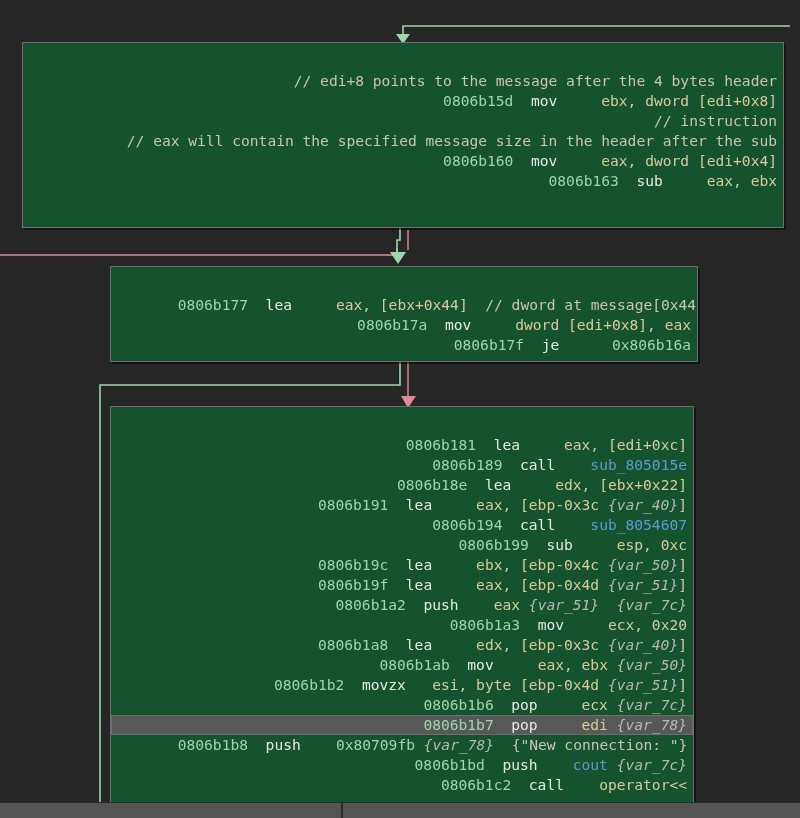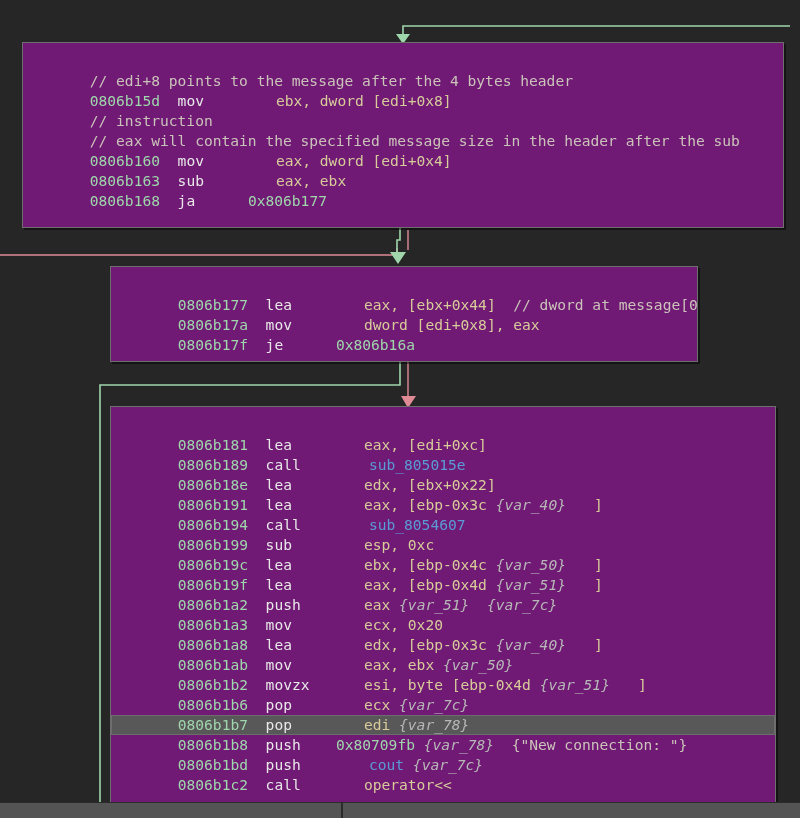--- a/index.html
+++ b/index.html
@@ -27,49 +27,50 @@
     position: absolute;
     left: 0; top: 0;
     width: 800px;
     height: 818px;
     pointer-events: none;
   }
 
   
   .block {
     position: absolute;
-    background: #701a75;
+    background: #14532d;
     border: 1px solid #6e6e6e;
     box-shadow: 2px 2px 0 rgba(0,0,0,0.45);
     box-sizing: border-box;
     padding: 8px 0 8px 0;
     overflow: hidden;
+    text-align: right;
   }
 
   .row {
     display: block;
     white-space: pre;
     font-size: 14.6px;
     line-height: 20px;
     height: 20px;
     padding: 0 6px 0 14px;
     box-sizing: border-box;
   }
   .row.sel {
     background: #585858;
     outline: 1px solid #6d6d6d;
     outline-offset: -1px;
   }
 
   
   .addr    { color: #9fd6ab; }
   .mnem    { color: #e8e8e8; }
-  .reg     { color: #d8cb9a; margin-left: 28px; }
+  .reg     { color: #d8cb9a; }
   .cmt     { color: #cbc3b9; }
-  .fn      { color: #5b9bd5; margin-left: 33px; }
+  .fn      { color: #5b9bd5; }
   .var     { color: #b7b7b7; font-style: italic; }
   .str     { color: #cbc3b9; }
 
   
   #bottombar {
     position: absolute;
     left: 0;
     bottom: 0;
     width: 800px;
     height: 16px;
@@ -126,38 +127,35 @@
     </div>
     <div class="row">
       <span class="cmt">// eax will contain the specified message size in the header after the sub</span>
     </div>
     <div class="row">
       <span class="addr">0806b160</span><span class="mnem">  </span><span class="mnem">mov</span><span class="mnem">     </span><span class="reg">eax, dword [edi+0x4]</span>
     </div>
     <div class="row">
       <span class="addr">0806b163</span><span class="mnem">  </span><span class="mnem">sub</span><span class="mnem">     </span><span class="reg">eax, ebx</span>
     </div>
-    <div class="row">
-      <span class="addr">0806b168</span><span class="mnem">  </span><span class="mnem">ja</span><span class="mnem">      </span><span class="addr">0x806b177</span>
-    </div>
   </div>
 
   <div class="block" id="b2" style="left:110px; top:266px; width:588px; height:96px;">
     <div class="row">
       <span class="addr">0806b177</span><span class="mnem">  </span><span class="mnem">lea</span><span class="mnem">     </span><span class="reg">eax, [ebx+0x44]</span><span class="mnem">  </span><span class="cmt">// dword at message[0x44]</span>
     </div>
     <div class="row">
       <span class="addr">0806b17a</span><span class="mnem">  </span><span class="mnem">mov</span><span class="mnem">     </span><span class="reg">dword [edi+0x8], eax</span>
     </div>
     <div class="row">
       <span class="addr">0806b17f</span><span class="mnem">  </span><span class="mnem">je</span><span class="mnem">      </span><span class="addr">0x806b16a</span>
     </div>
   </div>
 
-  <div class="block" id="b3" style="left:110px; top:406px; width:666px; height:412px; padding-bottom:0;">
+  <div class="block" id="b3" style="left:110px; top:406px; width:584px; height:412px; padding-bottom:0;">
     <div class="row">
       <span class="addr">0806b181</span><span class="mnem">  </span><span class="mnem">lea</span><span class="mnem">     </span><span class="reg">eax, [edi+0xc]</span>
     </div>
     <div class="row">
       <span class="addr">0806b189</span><span class="mnem">  </span><span class="mnem">call</span><span class="mnem">    </span><span class="fn">sub_805015e</span>
     </div>
     <div class="row">
       <span class="addr">0806b18e</span><span class="mnem">  </span><span class="mnem">lea</span><span class="mnem">     </span><span class="reg">edx, [ebx+0x22]</span>
     </div>
     <div class="row">

